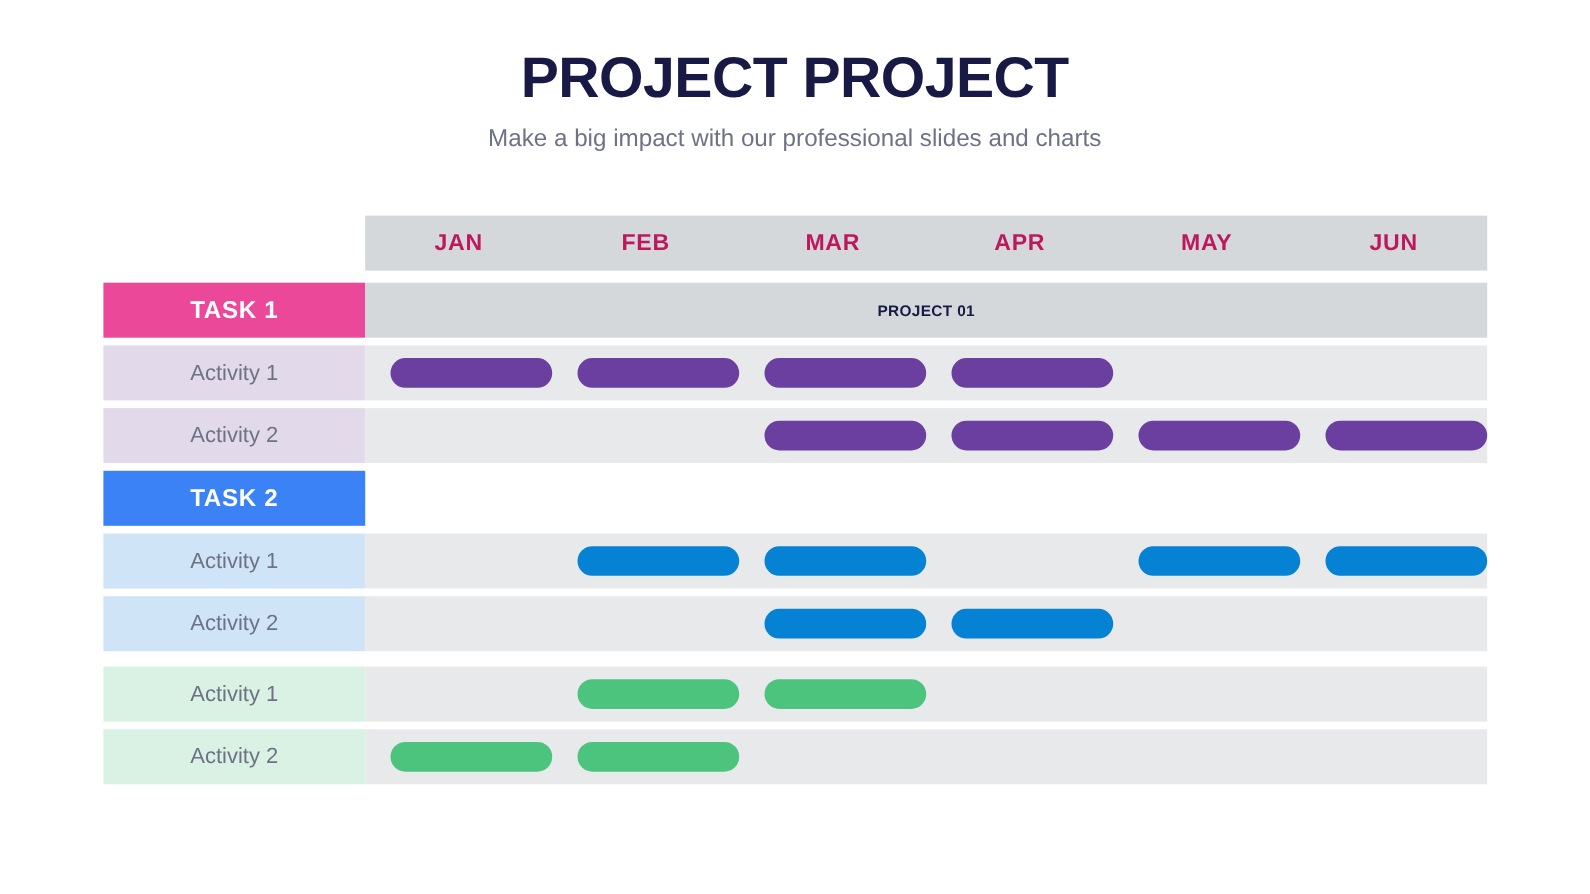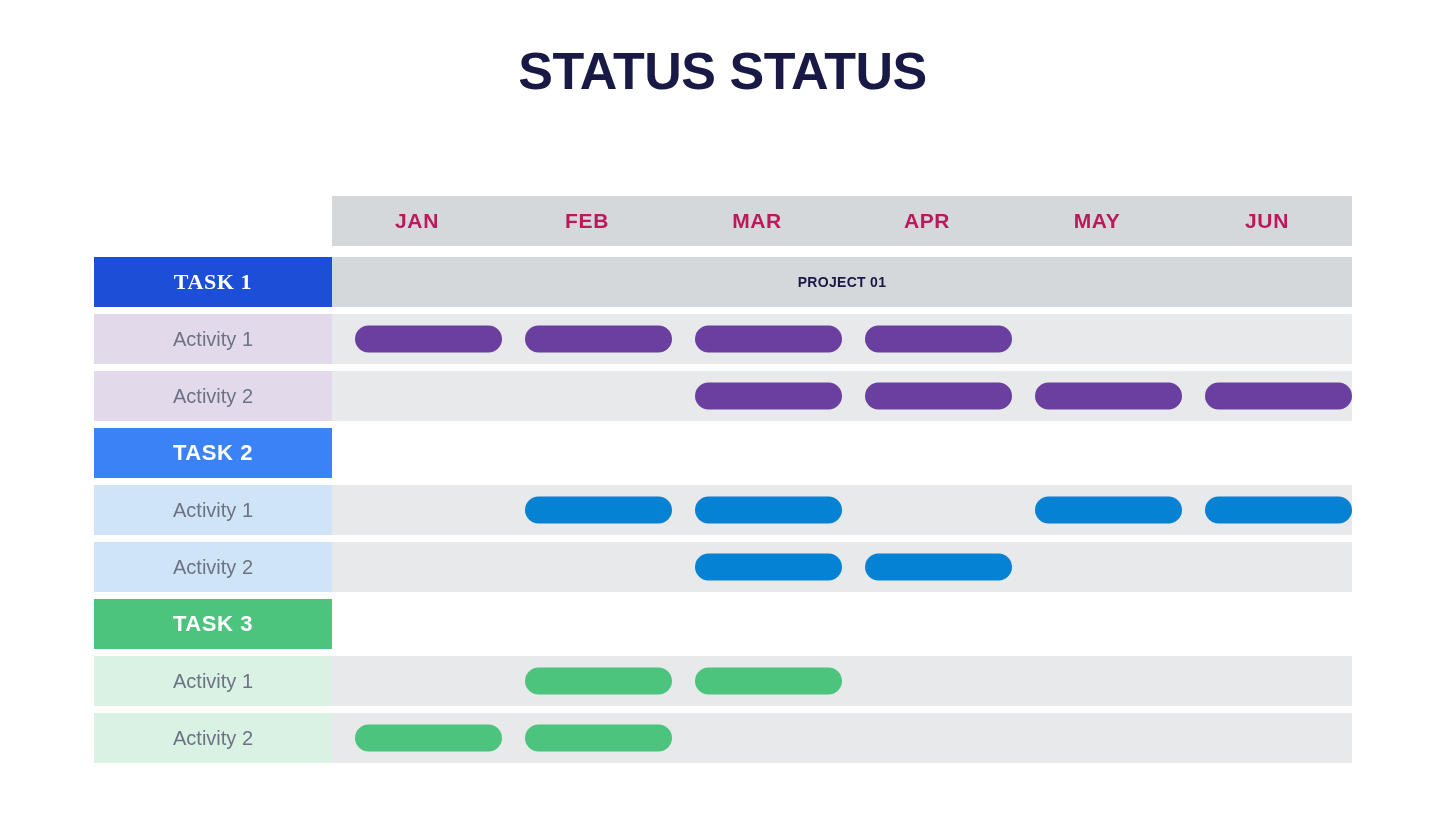--- a/index.html
+++ b/index.html
@@ -150,21 +150,22 @@
     height: 27px;
     border-radius: 14px;
   }
 </style>
 </head>
 <body>
 
 <div class="slide">
 
   <div class="header">
-    <div class="title">STATUS STATUS</div>
+    <div class="title">PROJECT PROJECT</div>
+    <div class="subtitle">Make a big impact with our professional slides and charts</div>
   </div>
 
   <div class="gantt">
 
     <div class="row row-months">
       <div class="label-cell"></div>
       <div class="track-cell">
         <div class="months-bar" id="months-bar">
             <div class="month">JAN</div>
             <div class="month">FEB</div>
@@ -172,21 +173,21 @@
             <div class="month">APR</div>
             <div class="month">MAY</div>
             <div class="month">JUN</div>
           </div>
       </div>
     </div>
 
     <div id="task-groups">
         <div class="row row-task">
           <div class="label-cell">
-            <div class="task-label" style="background: #1d4ed8; font-family: Liberation Serif, serif;">TASK 1</div>
+            <div class="task-label" style="background: #ec4899;">TASK 1</div>
           </div>
           <div class="track-cell">
             <div class="project-bar">PROJECT 01</div>
           </div>
         </div>
         <div class="row row-activity">
           <div class="label-cell">
             <div class="activity-label" style="background: rgb(226, 218, 234);">Activity 1</div>
           </div>
           <div class="track-cell">
@@ -234,23 +235,20 @@
             <div class="activity-label" style="background: rgb(207, 229, 247);">Activity 2</div>
           </div>
           <div class="track-cell">
             <div class="activity-track">
               <div class="bar" style="background: rgb(6, 130, 212); left: calc(33.3333% + 23px); width: calc(16.6667% - 23px);"></div>
               <div class="bar" style="background: rgb(6, 130, 212); left: calc(50% + 23px); width: calc(16.6667% - 23px);"></div>
             </div>
           </div>
         </div>
         <div class="row row-task">
-          <div class="label-cell">
-            <div class="task-label" style="background: rgb(76, 196, 126);">TASK 3</div>
-          </div>
         </div>
         <div class="row row-activity">
           <div class="label-cell">
             <div class="activity-label" style="background: rgb(217, 242, 227);">Activity 1</div>
           </div>
           <div class="track-cell">
             <div class="activity-track">
               <div class="bar" style="background: rgb(76, 196, 126); left: calc(16.6667% + 23px); width: calc(16.6667% - 23px);"></div>
               <div class="bar" style="background: rgb(76, 196, 126); left: calc(33.3333% + 23px); width: calc(16.6667% - 23px);"></div>
             </div>

